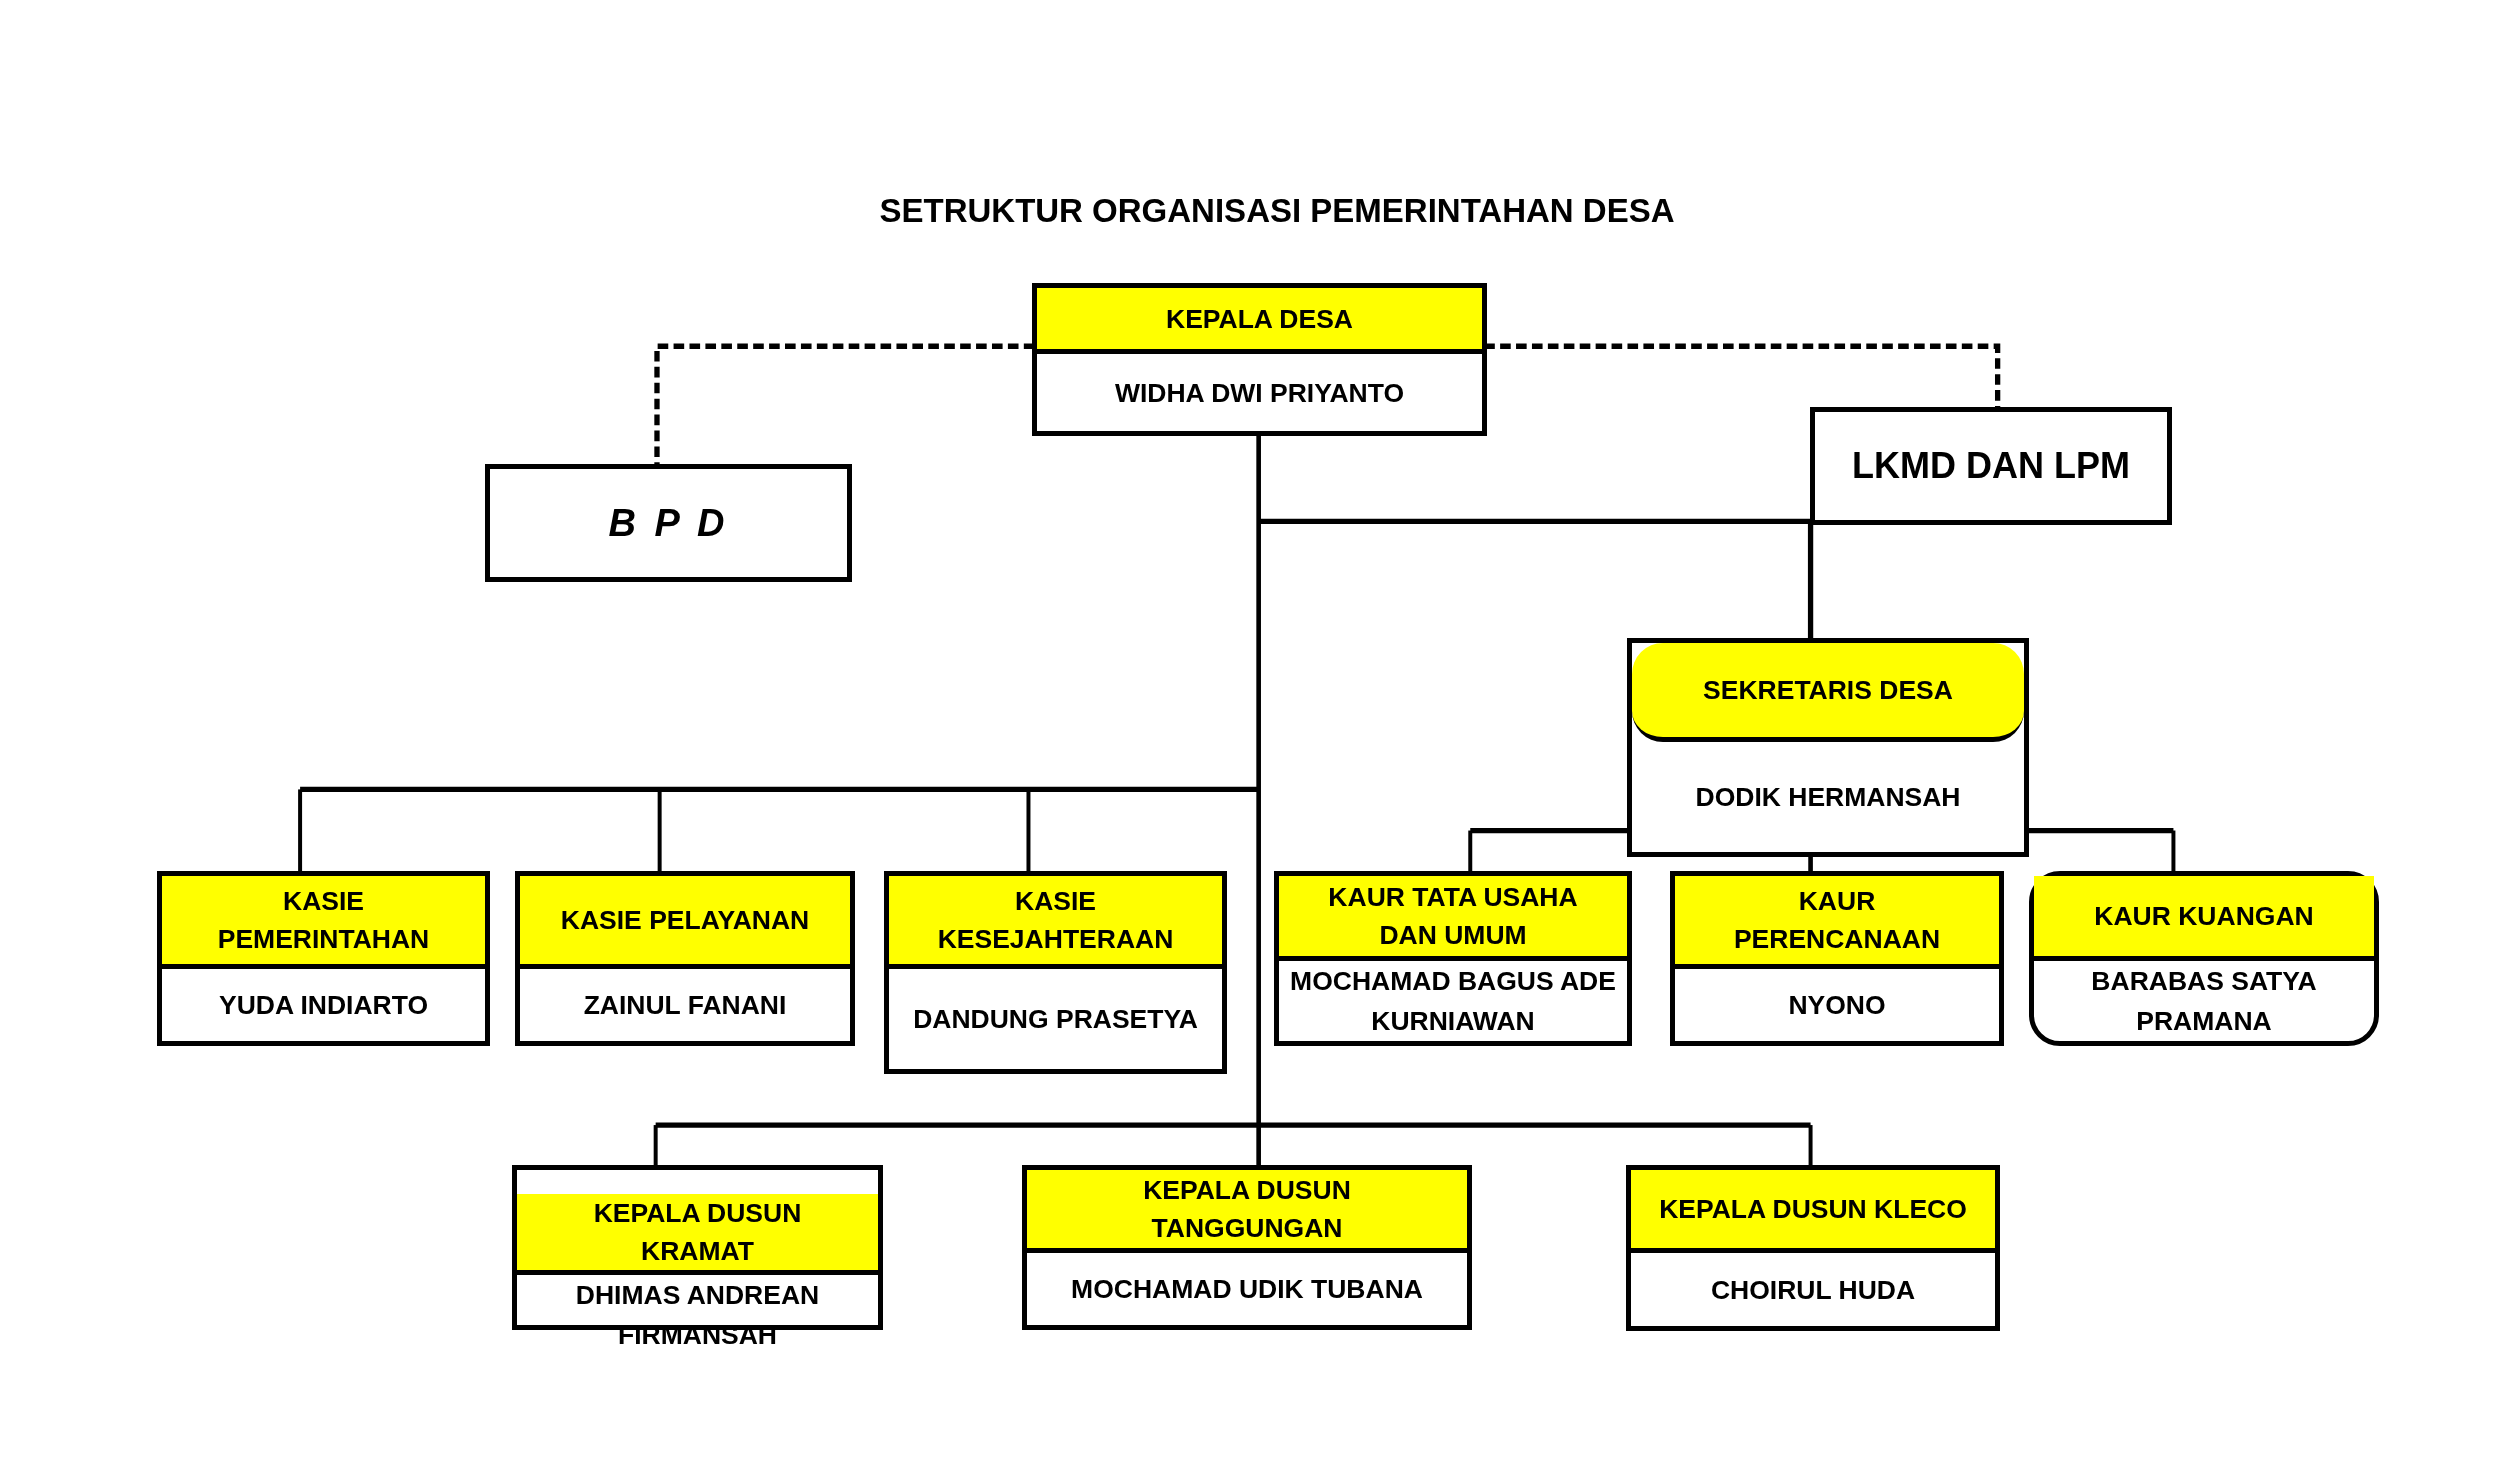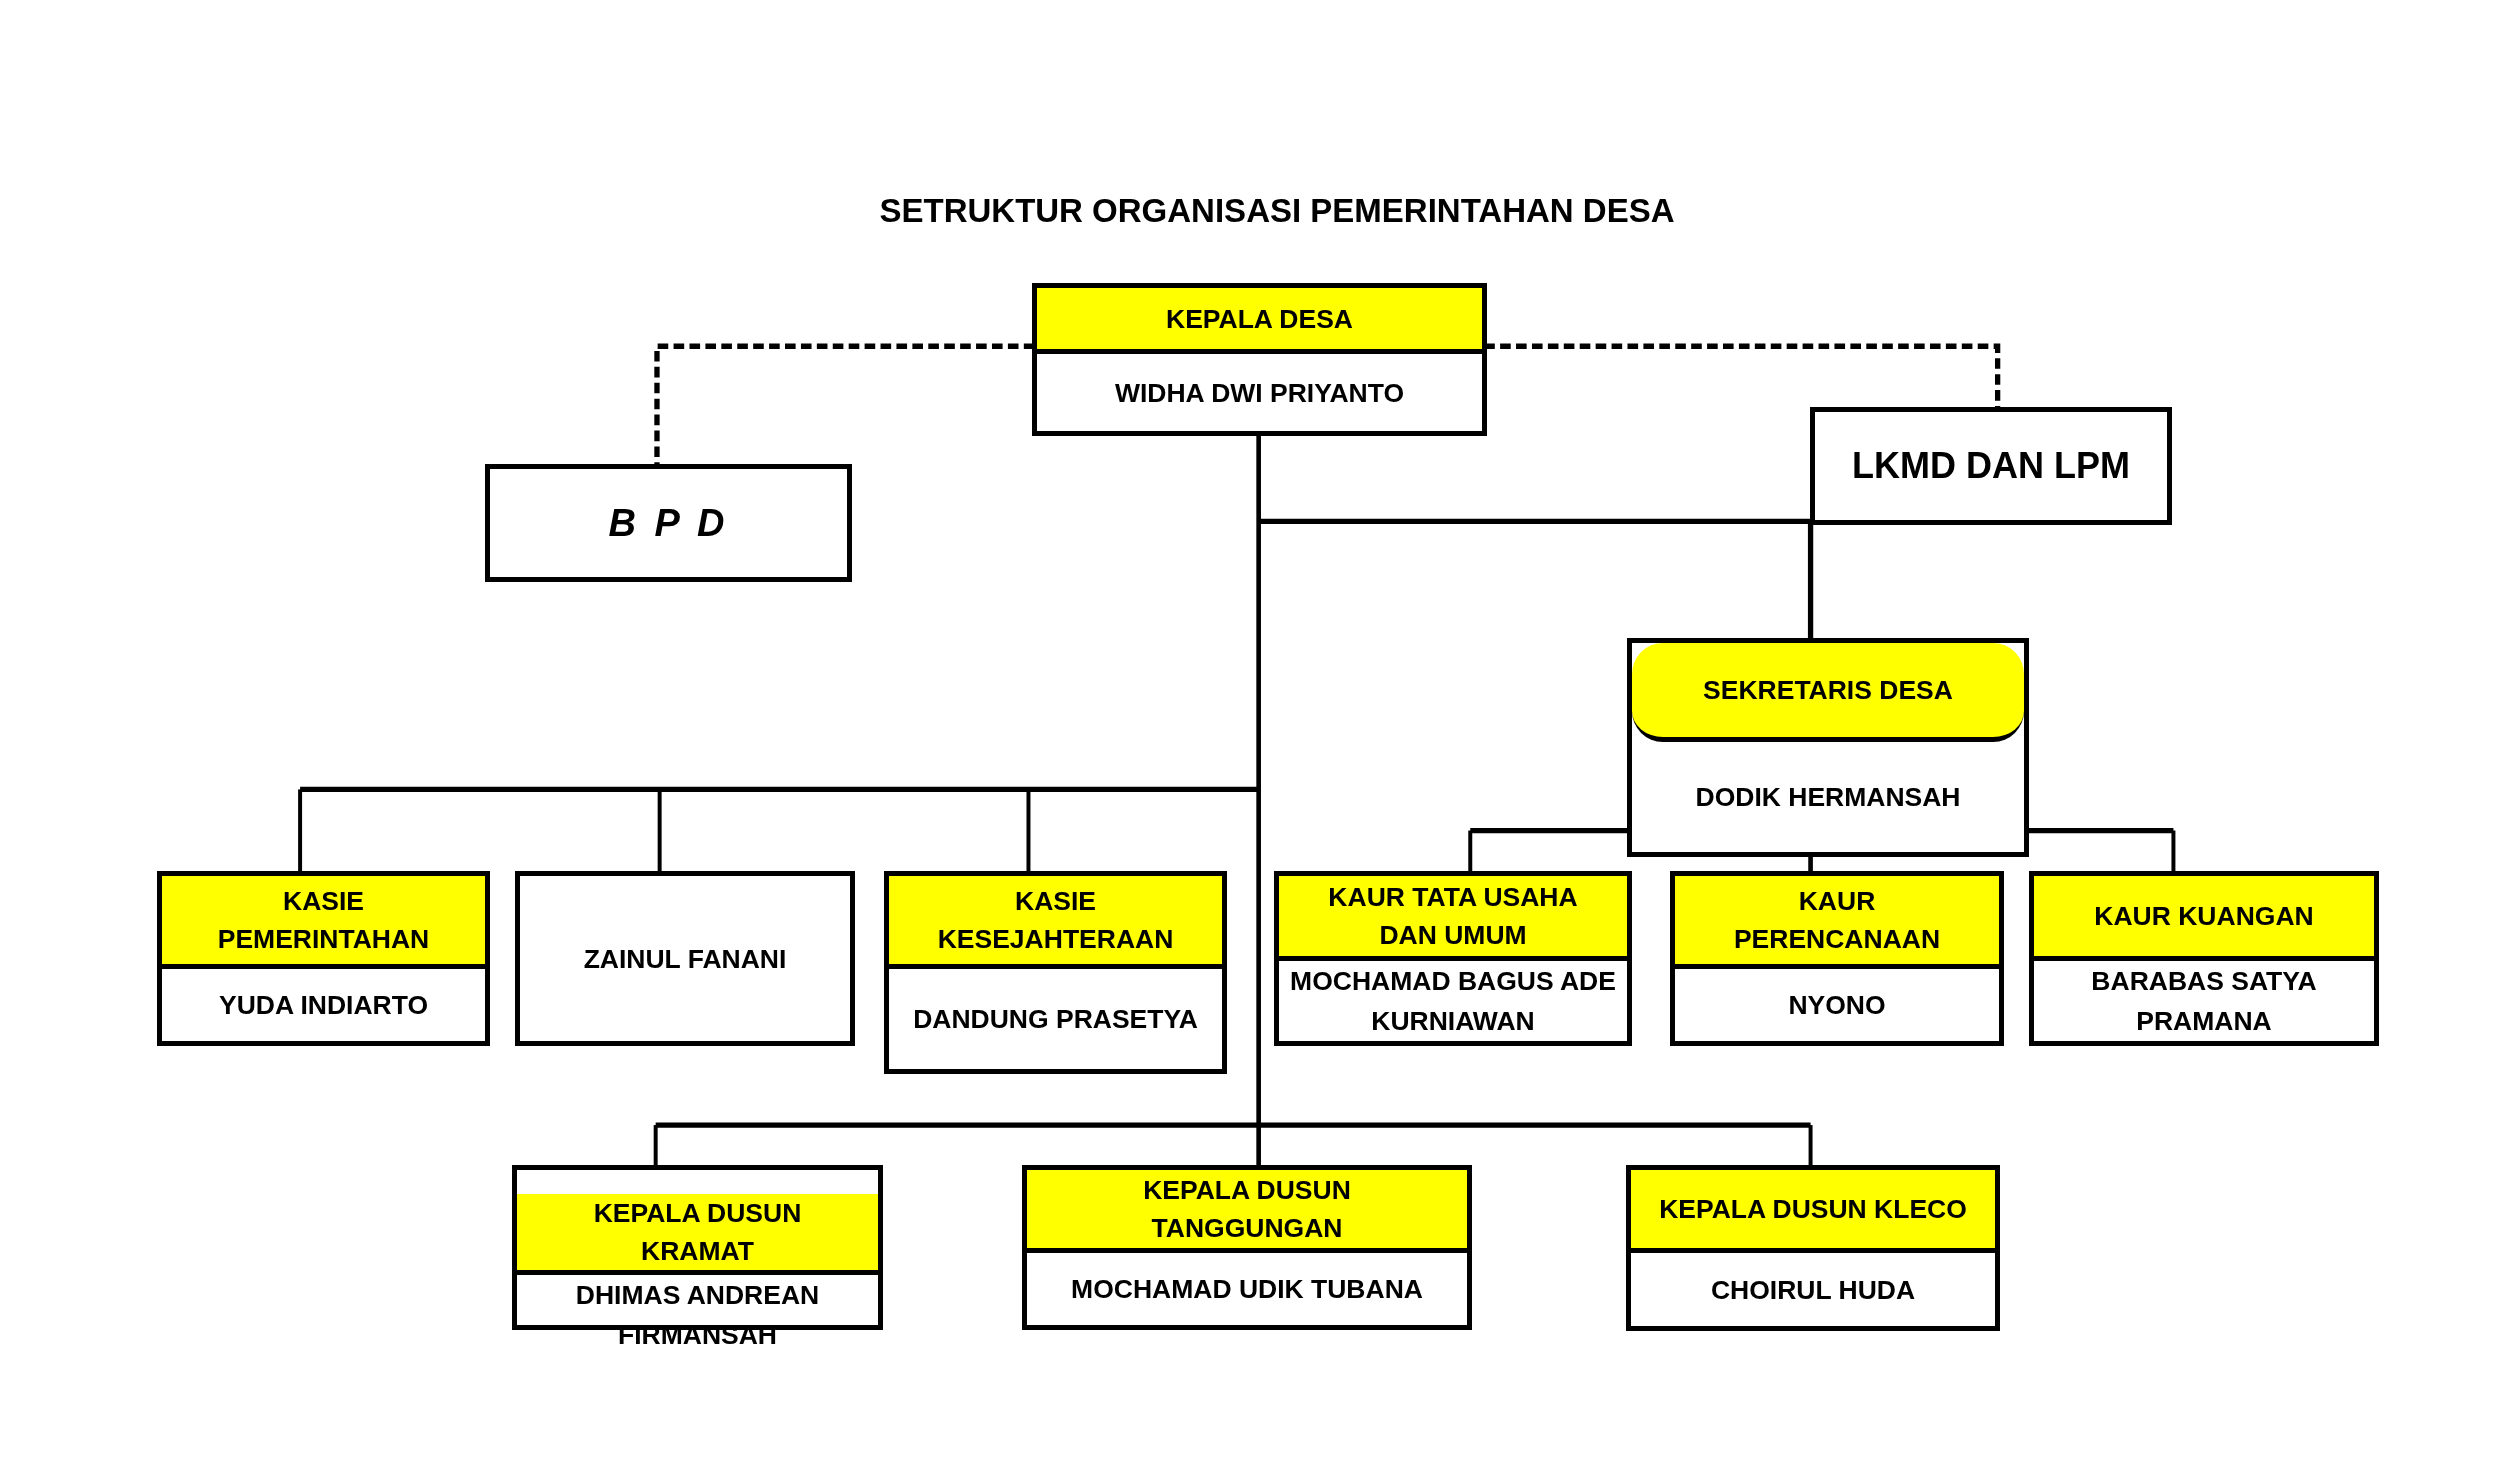--- a/index.html
+++ b/index.html
@@ -52,36 +52,37 @@
 <div class="box" style="left:1627px;top:638px;width:402px;height:219px;">
   <div class="head" style="height:94px;border-radius:31px;">SEKRETARIS DESA</div>
   <div class="body">DODIK HERMANSAH</div>
 </div>
 
 <div class="box" style="left:157px;top:871px;width:333px;height:175px;">
   <div class="head" style="height:88px;">KASIE PEMERINTAHAN</div>
   <div class="body">YUDA INDIARTO</div>
 </div>
 <div class="box" style="left:515px;top:871px;width:340px;height:175px;">
+  <div class="head" style="height:88px;">KASIE PELAYANAN</div>
   <div class="body">ZAINUL FANANI</div>
 </div>
 <div class="box" style="left:884px;top:871px;width:343px;height:203px;">
   <div class="head" style="height:88px;">KASIE KESEJAHTERAAN</div>
   <div class="body">DANDUNG PRASETYA</div>
 </div>
 
 <div class="box" style="left:1274px;top:871px;width:358px;height:175px;">
   <div class="head" style="height:88px;">KAUR TATA USAHA DAN UMUM</div>
   <div class="body">MOCHAMAD BAGUS ADE KURNIAWAN</div>
 </div>
 <div class="box" style="left:1670px;top:871px;width:334px;height:175px;">
   <div class="head" style="height:88px;">KAUR PERENCANAAN</div>
   <div class="body">NYONO</div>
 </div>
-<div class="box" style="left:2029px;top:871px;width:350px;height:175px;">
+<div class="box" style="left:2029px;top:871px;width:350px;height:175px;border-radius:31px;">
   <div class="head" style="height:88px;">KAUR KUANGAN</div>
   <div class="body">BARABAS SATYA PRAMANA</div>
 </div>
 
 <div class="box" style="left:512px;top:1165px;width:371px;height:165px;">
   <div class="head" style="height:78px;margin-top:24px;">KEPALA DUSUN KRAMAT</div>
   <div class="body">DHIMAS ANDREAN FIRMANSAH</div>
 </div>
 <div class="box" style="left:1022px;top:1165px;width:450px;height:165px;">
   <div class="head" style="height:78px;">KEPALA DUSUN TANGGUNGAN</div>

